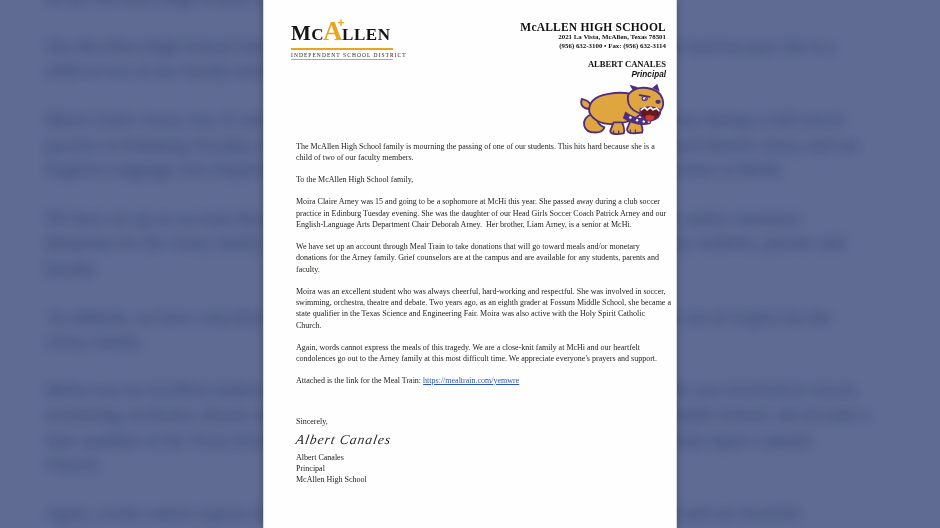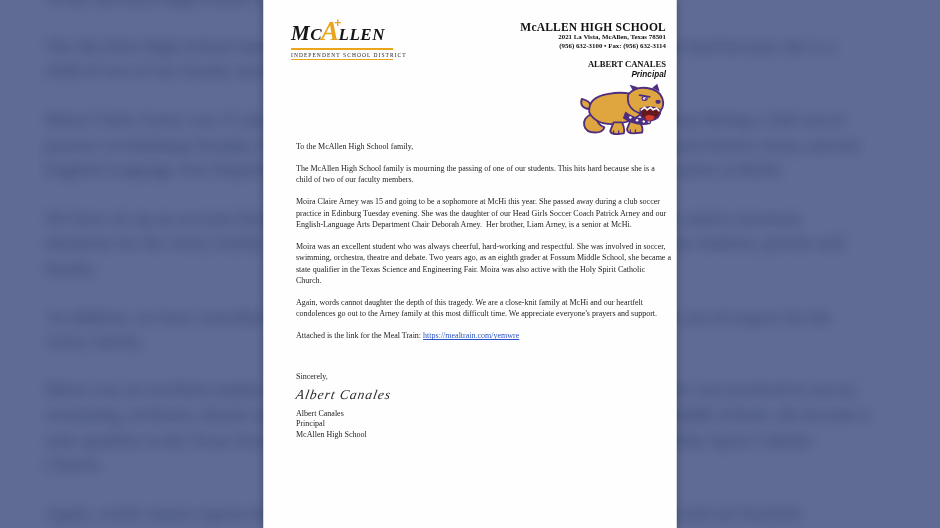--- a/index.html
+++ b/index.html
@@ -18,21 +18,21 @@
   .bg-copy .paper { position:static !important; }
 
   
   .paper { position:absolute; left:263px; top:0; width:412px; height:528px;
            background:#fefefe; color:#1e1c1a;
            border-left:1px solid #d2d6de; border-right:1px solid #d2d6de;
            box-shadow:0 0 7px rgba(20,25,45,.35); }
 
   
   .logo { position:absolute; left:27px; top:19px; width:102px; }
-  .logo-row { position:relative; font-weight:bold; color:#151515; letter-spacing:.5px; line-height:24px; white-space:nowrap;font-style:italic; }
+  .logo-row { position:relative; font-weight:bold; color:#151515; letter-spacing:.5px; line-height:24px; white-space:nowrap; }
   .lg-m   { font-size:21px; }
   .lg-c   { font-size:17px; }
   .lg-a-wrap { position:relative; display:inline-block; }
   .lg-a   { font-size:27px; color:#e8a51d; margin:0 -1px; }
   .lg-plus{ position:absolute; top:-8px; right:-3px; font-size:12px; color:#e8a51d; font-family:"Liberation Sans",sans-serif; }
   .lg-rest{ font-size:17px; }
   .logo-tag { margin-top:1px; border-top:2px solid #e8a51d; border-bottom:1px solid #e8a51d;
               padding:1.5px 0 1px; font-size:5.5px; letter-spacing:1.05px; color:#262626;
               text-align:center; white-space:nowrap; }
 
@@ -118,25 +118,26 @@
           <ellipse cx="83" cy="13.5" rx="3" ry="2.3" fill="#ffffff" stroke-width="1.4"></ellipse>
           <circle cx="84" cy="14" r="1.1" fill="#4f2d7f" stroke="none"></circle>
           <path d="M77,9.5 L89,11.5" stroke-width="2"></path>
           <ellipse cx="99" cy="17.5" rx="3.2" ry="2.4" fill="#4f2d7f" stroke="none"></ellipse>
           <path d="M46,52 L46,55.5 M52,52 L52,55.5 M66,51 L66,54.5 M72,51 L72,54.5" stroke-width="1.5"></path>
         </g>
       </svg>
     </div>
 
     <div class="body">
+      <p>The McAllen High School family is mourning the passing of one of our students. This hits hard because she is a child of two of our faculty members.</p>
       <p>To the McAllen High School family,</p>
-      <p>The McAllen High School family is mourning the passing of one of our students. This hits hard because she is a child of two of our faculty members.</p>
       <p>Moira Claire Arney was 15 and going to be a sophomore at McHi this year. She passed away during a club soccer practice in Edinburg Tuesday evening. She was the daughter of our Head Girls Soccer Coach Patrick Arney and our English-Language Arts Department Chair Deborah Arney.  Her brother, Liam Arney, is a senior at McHi.</p>
+      <p>We have set up an account through Meal Train to take donations that will go toward meals and/or monetary donations for the Arney family. Grief counselors are at the campus and are available for any students, parents and faculty.</p>
       <p>Moira was an excellent student who was always cheerful, hard-working and respectful. She was involved in soccer, swimming, orchestra, theatre and debate. Two years ago, as an eighth grader at Fossum Middle School, she became a state qualifier in the Texas Science and Engineering Fair. Moira was also active with the Holy Spirit Catholic Church.</p>
-      <p>Again, words cannot daughter the depth of this tragedy. We are a close-knit family at McHi and our heartfelt condolences go out to the Arney family at this most difficult time. We appreciate everyone's prayers and support.</p>
+      <p>Again, words cannot express the meals of this tragedy. We are a close-knit family at McHi and our heartfelt condolences go out to the Arney family at this most difficult time. We appreciate everyone's prayers and support.</p>
       <p><span>Attached is the link for the Meal Train: </span><a class="meal-link" href="#">https://mealtrain.com/yemwre</a></p>
       <div class="closing">Sincerely,</div>
       <div><span class="sig">Albert Canales</span></div>
       <div class="signoff">
         <div>Albert Canales</div>
         <div>Principal</div>
         <div>McAllen High School</div>
       </div>
     </div>
 

